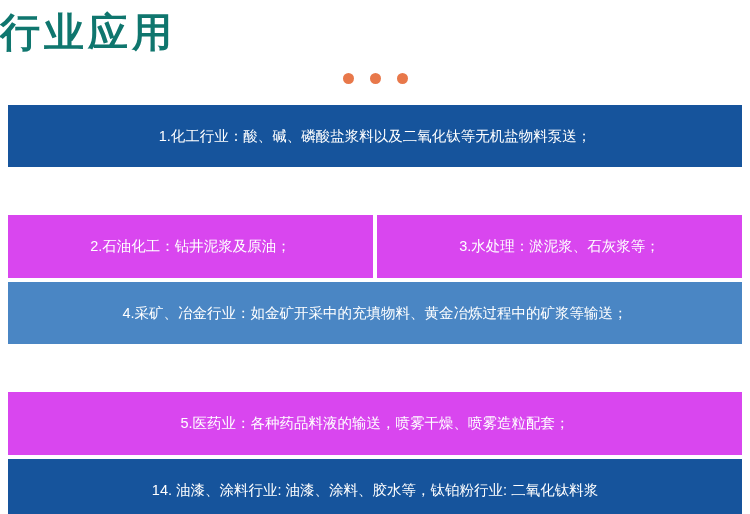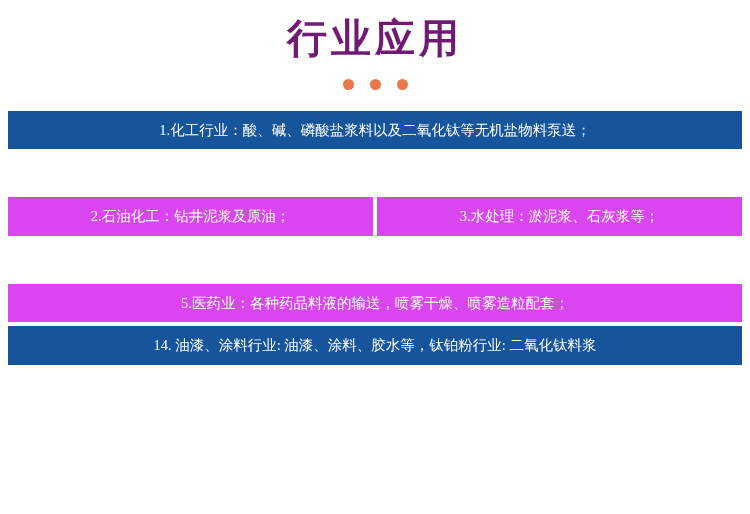--- a/index.html
+++ b/index.html
@@ -13,26 +13,25 @@
     font-family: "Liberation Sans", sans-serif;
     overflow: hidden;
   }
   .page {
     position: relative;
     width: 750px;
     height: 514px;
     box-sizing: border-box;
   }
   .title {
-    text-align: center;
     font-size: 40px;
     font-weight: bold;
-    color: #701a75;
+    color: #0f766e;
     letter-spacing: 4px;
-    padding-top: 9px;
+    padding-top: 3px;
     line-height: 58px;
   }
   .dots {
     display: flex;
     justify-content: center;
     align-items: center;
     gap: 16px;
     height: 30px;
     margin-top: 2px;
   }
@@ -51,26 +50,25 @@
   .row {
     display: flex;
     gap: 4px;
   }
   .cell {
     flex: 1 1 0;
     color: #ffffff;
     font-size: 14.5px;
     line-height: 1.55;
     text-align: center;
-    padding: 8px 10px;
+    padding: 20px 10px;
     box-sizing: border-box;
     display: flex;
     align-items: center;
     justify-content: center;
-    font-family: Liberation Serif, serif;
   }
   .c-dark  { background: #16549c; }
   .c-mid   { background: #d946ef; margin-top: 44px; }
   .c-light { background: #4a86c4; }
   .tall {
     padding-top: 12px;
     padding-bottom: 12px;
   }
   .multiline {
     display: block;
@@ -93,20 +91,23 @@
 
     <div class="row">
       <div class="cell c-dark">1.化工行业：酸、碱、磷酸盐浆料以及二氧化钛等无机盐物料泵送；</div>
     </div>
 
     <div class="row">
       <div class="cell c-mid">2.石油化工：钻井泥浆及原油；</div>
       <div class="cell c-mid">3.水处理：淤泥浆、石灰浆等；</div>
     </div>
 
+    <div class="row">
+      <div class="cell c-light">4.采矿、冶金行业：如金矿开采中的充填物料、黄金冶炼过程中的矿浆等输送；</div>
+    </div>
 
     <div class="row">
       <div class="cell c-mid">5.医药业：各种药品料液的输送，喷雾干燥、喷雾造粒配套；</div>
     </div>
 
 
 
     <div class="row">
       <div class="cell c-dark">14. 油漆、涂料行业: 油漆、涂料、胶水等，钛铂粉行业: 二氧化钛料浆</div>
     </div>

